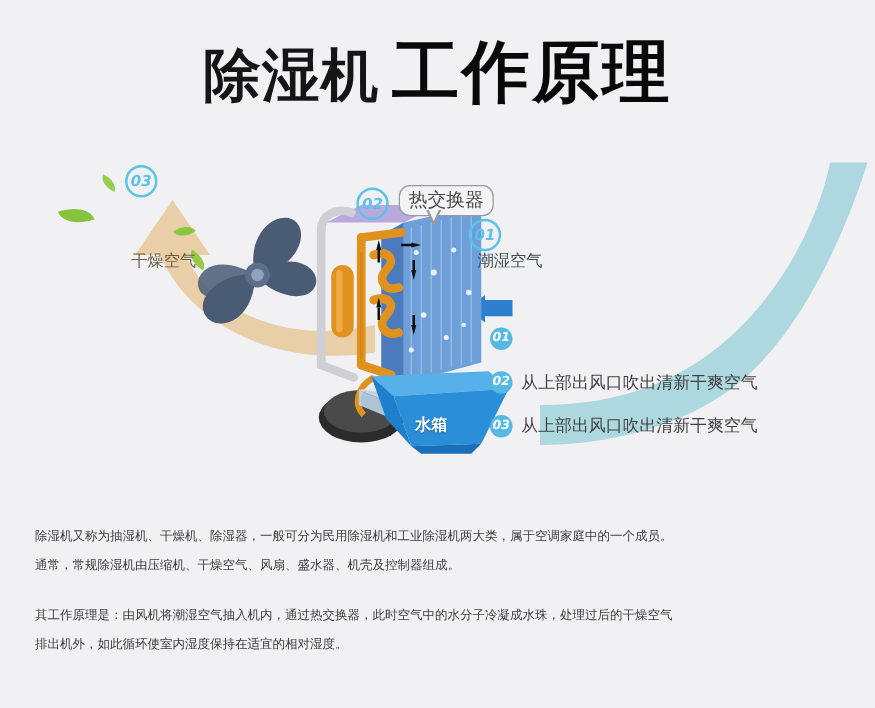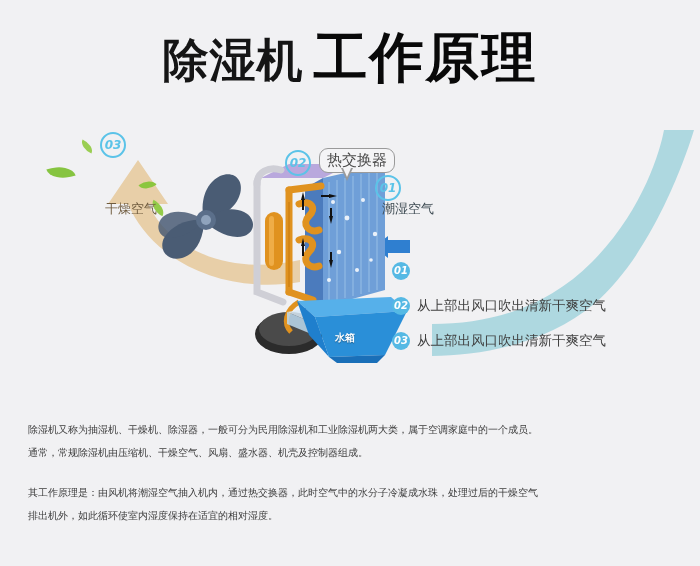--- a/index.html
+++ b/index.html
@@ -48,21 +48,21 @@
   
   .fan{position:absolute;left:152px;top:48px;width:105px;height:105px;}
 
   
   .machine{position:absolute;left:243px;top:22px;width:180px;height:230px;}
 
   
   .tank{position:absolute;left:295px;top:175px;width:118px;height:70px;}
   .tank-label{
     position:absolute;left:0;top:36px;width:100px;text-align:center;
-    color:#ffffff;font-size:10px;font-weight:bold;
+    color:#ffffff;font-size:13px;font-weight:bold;
     text-shadow:0 1px 1px rgba(0,0,0,.35);
   }
 
   
   .badge{
     position:absolute;width:22px;height:22px;border-radius:50%;
     border:2px solid #5bc3e8;color:#5bc3e8;background:transparent;
     font-size:12px;font-weight:bold;line-height:22px;text-align:center;
     font-style:italic;
   }

